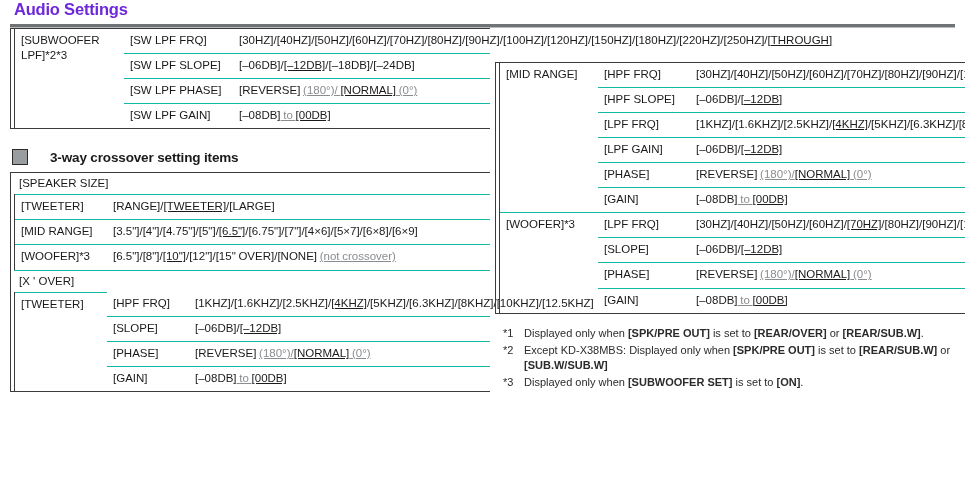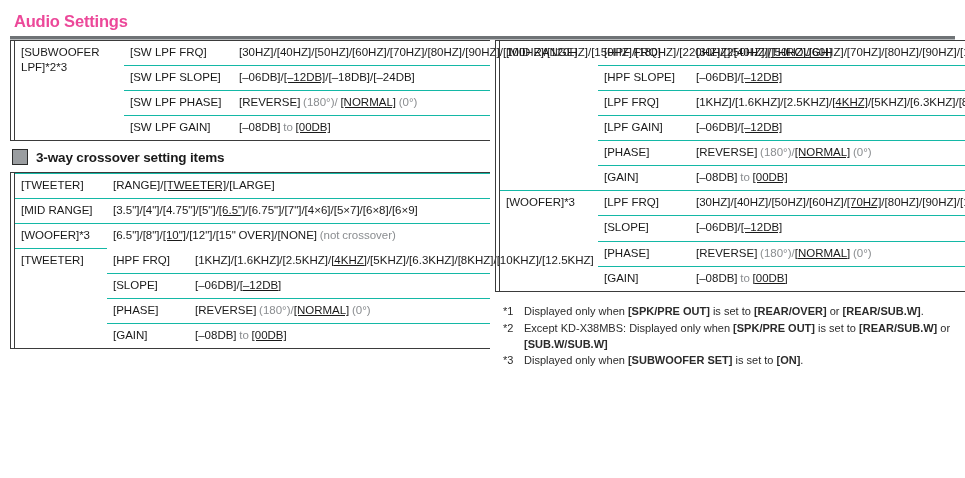--- a/index.html
+++ b/index.html
@@ -15,34 +15,34 @@
     color: #1a1a1a;
     overflow: hidden;
     position: relative;
   }
 
   
   #page-title {
     font-size: 16.5px;
     font-weight: bold;
     letter-spacing: -0.2px;
-    padding: 12px 0 0 14px;
-    color: #ec4899;
+    padding: 0 0 0 14px;
+    color: #6d28d9;
   }
   #title-rule {
     margin: 5px 10px 0 10px;
     border-top: 3px solid #6f7376;
     border-bottom: 1px solid #b9bcbe;
     height: 0;
   }
 
   
   #columns {
     display: flex;
-    align-items: flex-start;
+    align-items: flex-end;
     padding: 0;
   }
   #col-left  { width: 480px; flex: none; padding: 0 0 0 10px; }
   #col-right { width: 470px; flex: none; padding: 0 0 0 5px; }
 
   
   .tbl {
     width: 100%;
     border-collapse: collapse;
     font-size: 11.5px;
@@ -89,38 +89,38 @@
   .w-r-item   { width: 80px; }
 
   .hdr-row td {
     padding: 3px 6px 3px 5px;
   }
 
   
   .sec-head {
     display: flex;
     align-items: center;
-    gap: 8px;
-    margin: 8px 0 7px 2px;
+    gap: 22px;
+    margin: 20px 0 7px 2px;
     font-size: 13.5px;
     font-weight: bold;
     letter-spacing: -0.15px;
   }
   .sq {
     width: 14px;
     height: 14px;
     background: #9a9da0;
     border: 1.5px solid #2b2b2b;
     flex: none;
     display: inline-block;
   }
 
   
   .u   { text-decoration: underline; text-underline-offset: 1px; }
-  .gry { color: #8a8d90; }
+  .gry { color: #8a8d90; text-decoration: underline; }
   .b   { font-weight: bold; }
   .val { word-spacing: -0.5px; }
 
   
   #footnotes {
     margin: 12px 0 0 8px;
     font-size: 11px;
     line-height: 1.45;
     color: #2b2b2b;
   }
@@ -167,39 +167,53 @@
         </table>
       </div>
     </div>
 
     <div class="sec-head">
       <span class="sq"></span>
       <span>3-way crossover setting items</span>
     </div>
 
     <div class="tbl-wrap">
+      <table class="tbl">
+        <tbody>
+          <tr class="hdr-row">
+            <td colspan="2">[SPEAKER SIZE]</td>
+          </tr>
+        </tbody>
+      </table>
       <div class="tbl-inner">
         <table class="tbl">
           <tbody>
             <tr class="rule">
               <td class="w-ss-grp">[TWEETER]</td>
               <td class="val"><span>[RANGE]/</span><span class="u">[TWEETER]</span><span>/[LARGE]</span></td>
             </tr>
             <tr class="rule">
               <td class="w-ss-grp">[MID RANGE]</td>
               <td class="val"><span>[3.5"]/[4"]/[4.75"]/[5"]/</span><span class="u">[6.5"]</span><span>/[6.75"]/[7"]/[4×6]/[5×7]/[6×8]/[6×9]</span></td>
             </tr>
             <tr class="rule">
               <td class="w-ss-grp">[WOOFER]*3</td>
               <td class="val"><span>[6.5"]/[8"]/</span><span class="u">[10"]</span><span>/[12"]/[15" OVER]/[NONE] </span><span class="gry">(not crossover)</span></td>
             </tr>
           </tbody>
         </table>
       </div>
 
+      <table class="tbl">
+        <tbody>
+          <tr class="hdr-row rule">
+            <td colspan="3">[X ' OVER]</td>
+          </tr>
+        </tbody>
+      </table>
       <div class="tbl-inner">
         <table class="tbl">
           <tbody>
             <tr class="rule">
               <td class="grp w-xo-grp" rowspan="4">[TWEETER]</td>
               <td class="w-xo-item nr">[HPF FRQ]</td>
               <td class="val nr"><span>[1KHZ]/[1.6KHZ]/[2.5KHZ]/</span><span class="u">[4KHZ]</span><span>/[5KHZ]/[6.3KHZ]/[8KHZ]/[10KHZ]/[12.5KHZ]</span></td>
             </tr>
             <tr class="rule">
               <td class="w-xo-item">[SLOPE]</td>

